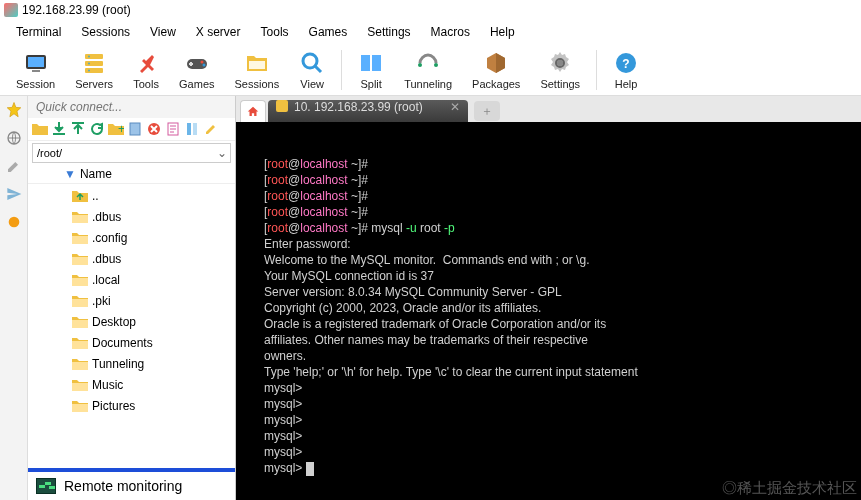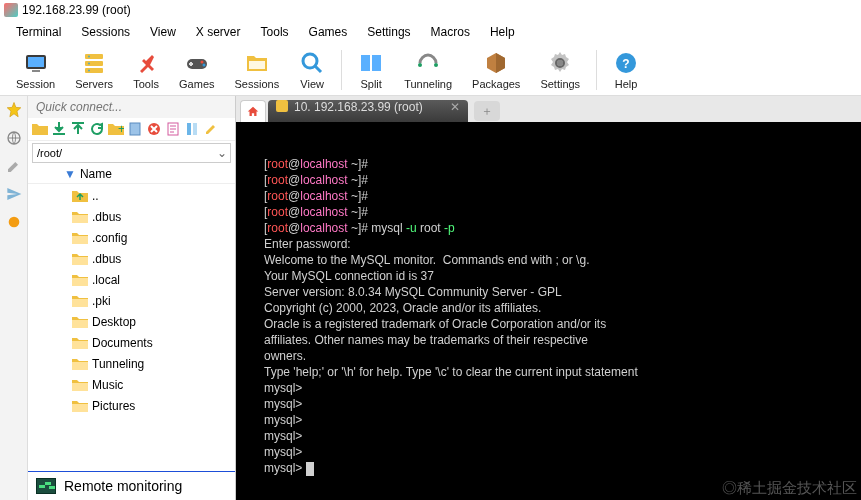--- a/index.html
+++ b/index.html
@@ -23,21 +23,21 @@
 .pathbox { display: flex; border: 1px solid #ccc; margin: 2px 4px; height: 20px; align-items: center; justify-content: center; }
 .pathbox .p { flex: 1; padding: 0 4px; font-size: 11px; }
 .pathbox .dd { width: 16px; text-align: center; color: #666; }
 .colhdr { display: flex; align-items: center; padding: 2px 4px 2px 36px; border-bottom: 1px solid #eee; font-size: 11px; }
 .colhdr .tri { color: #3a7bd5; margin-right: 4px; }
 .tree { flex: 1; overflow-y: auto; padding: 1px 2px 1px 44px; }
 .tree::-webkit-scrollbar { width: 14px; }
 .tree::-webkit-scrollbar-thumb { background: #c1c1c1; }
 .tree .row { display: flex; align-items: center; gap: 4px; height: 21px; cursor: default; }
 .tree .fic { width: 16px; height: 14px; }
-.bottombar { border-top: 1px solid #1d4ed8; padding: 6px 8px; display: flex; align-items: center; gap: 8px; }
+.bottombar { border-top: 4px solid #1d4ed8; padding: 6px 8px; display: flex; align-items: center; gap: 8px; }
 .bottombar .mic { width: 20px; height: 16px; background: #1b4d3e; border: 1px solid #0a3024; position: relative; }
 .bottombar .mic::after { content: ''; position: absolute; left: 2px; top: 6px; width: 6px; height: 3px; background: #4ade80; box-shadow: 6px -3px 0 #4ade80, 10px 1px 0 #4ade80; }
 .termwrap { flex: 1; display: flex; flex-direction: column; background: #000; position: relative; }
 .tabrow { height: 26px; background: #e8e8e8; display: flex; align-items: flex-end; padding: 0 4px; gap: 2px; }
 .tabrow .home { width: 26px; height: 22px; background: #fff; border: 1px solid #ccc; border-bottom: none; display: flex; align-items: center; justify-content: center; border-radius: 4px 4px 0 0; }
 .tabrow .tab { height: 22px; background: linear-gradient(#5a5a5a,#3a3a3a); border-radius: 4px 4px 0 0; display: flex; align-items: flex-start; padding: 0 8px; gap: 6px; color: #ddd; font-size: 11px; min-width: 200px; }
 .tabrow .tab .tic { width: 12px; height: 12px; background: #f0c040; border-radius: 2px; }
 .tabrow .tab .cx { color: #aaa; margin-left: auto; cursor: default; }
 .tabrow .plus { width: 26px; height: 20px; background: #d8d8d8; border-radius: 4px; display: flex; align-items: center; justify-content: center; color: #888; margin-left: 4px; margin-bottom: 1px; }
 .terminal { flex: 1; background: #000; color: #d0d0d0; font-family: "Consolas","Courier New",monospace; font-size: 13px; line-height: 16px; padding: 2px 4px; overflow: hidden; white-space: pre; position: relative; margin-left: 24px; }

